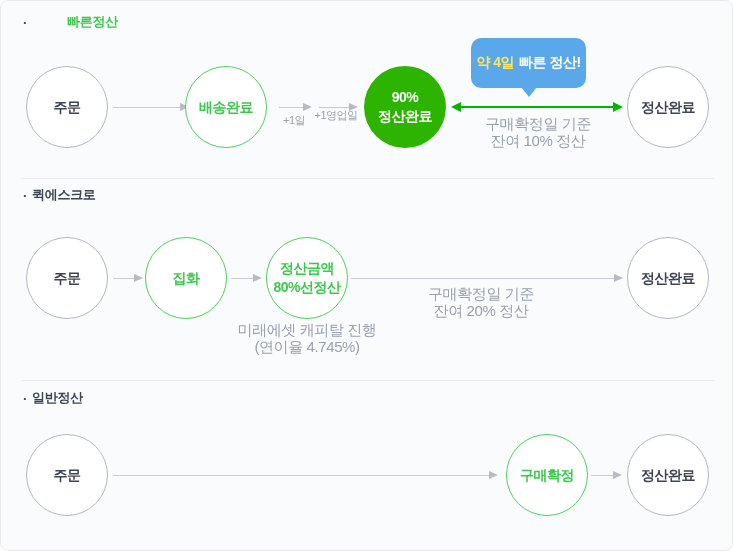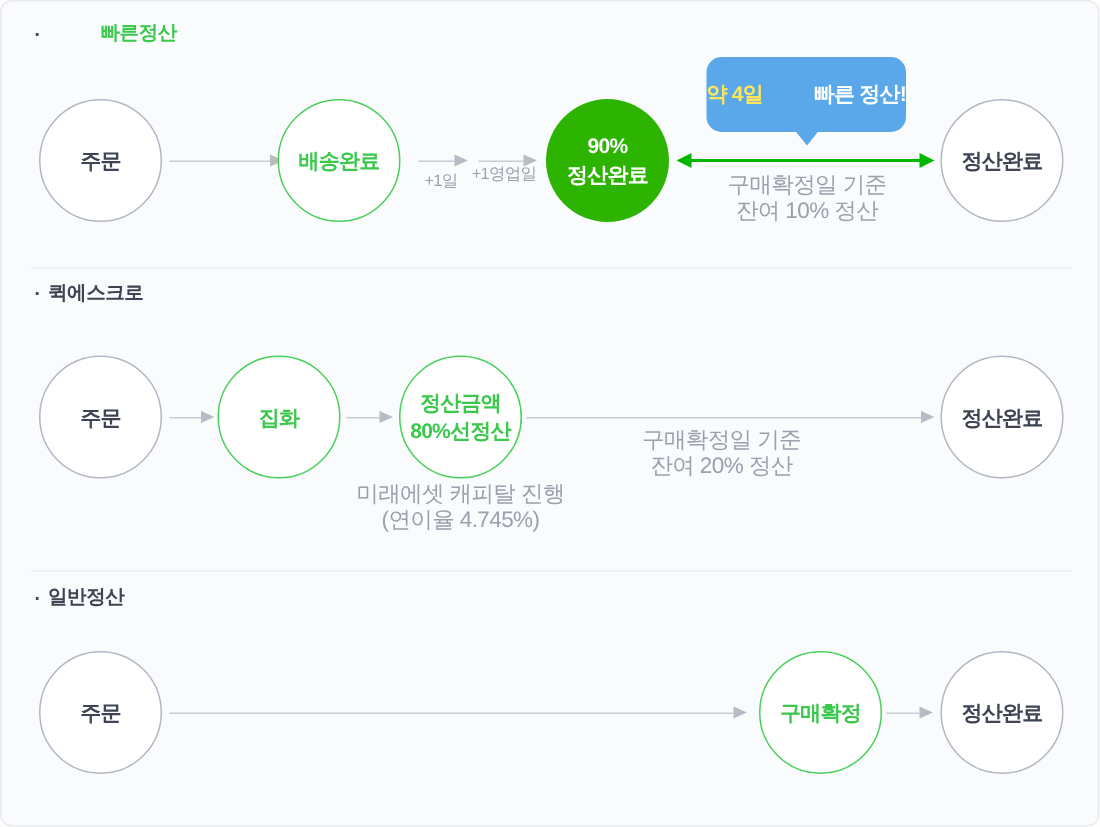--- a/index.html
+++ b/index.html
@@ -48,23 +48,23 @@
   }
   .tick-label{
     position:absolute;font-size:11px;color:var(--muted-text);text-align:center;letter-spacing:-0.5px;
   }
   .note{
     position:absolute;font-size:15px;color:var(--muted-text);text-align:center;
     line-height:17px;letter-spacing:-0.4px;
   }
   .note span{display:block;}
   .bubble{
-    position:absolute;left:470px;top:37px;width:133px;height:50px;border-radius:10px;
+    position:absolute;left:470px;top:37px;width:115px;height:50px;border-radius:10px;
     background:var(--bubble-bg);color:#fff;font-size:14px;font-weight:bold;
-    display:flex;align-items:center;justify-content:space-between;letter-spacing:-0.5px;white-space:nowrap;
+    display:flex;align-items:center;justify-content:center;letter-spacing:-0.5px;white-space:nowrap;
   }
   .bubble::after{
     content:"";position:absolute;left:50%;bottom:-9px;transform:translateX(-50%);
     width:0;height:0;border-left:8px solid transparent;border-right:8px solid transparent;
     border-top:10px solid var(--bubble-bg);
   }
   .bubble .hl{color:var(--bubble-highlight);margin-right:5px;}
   .divider{position:absolute;left:20px;width:693px;height:1px;background:var(--divider);}
   .l2{display:block;}
 </style>

